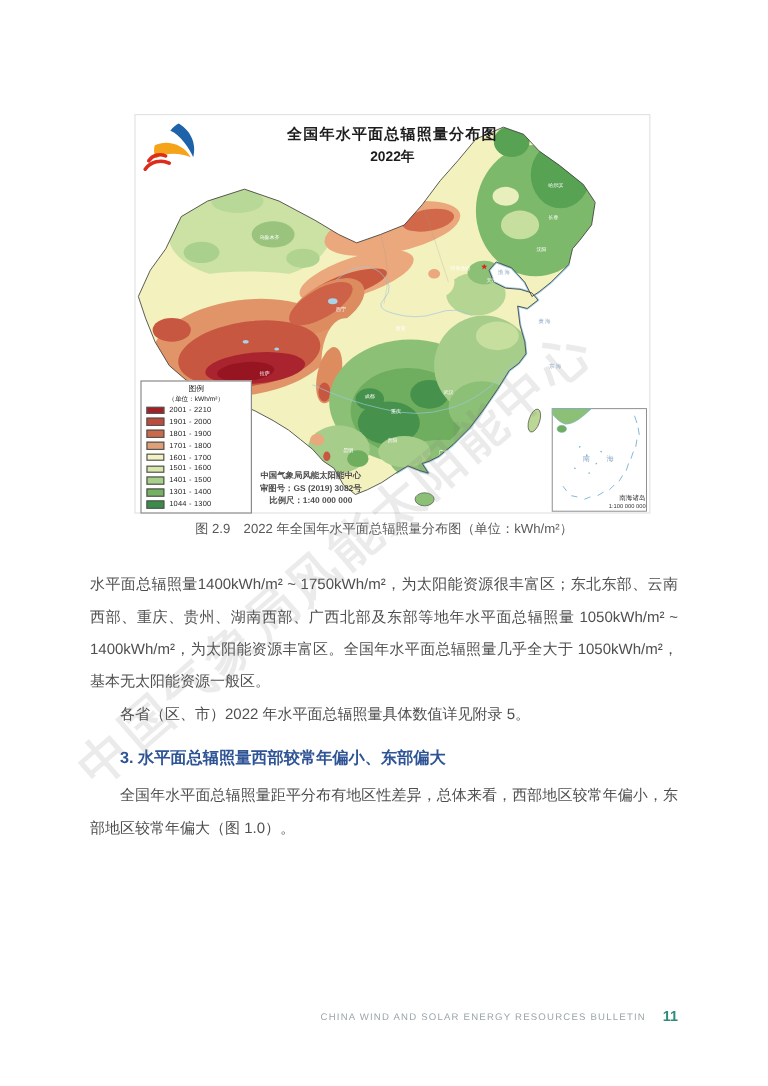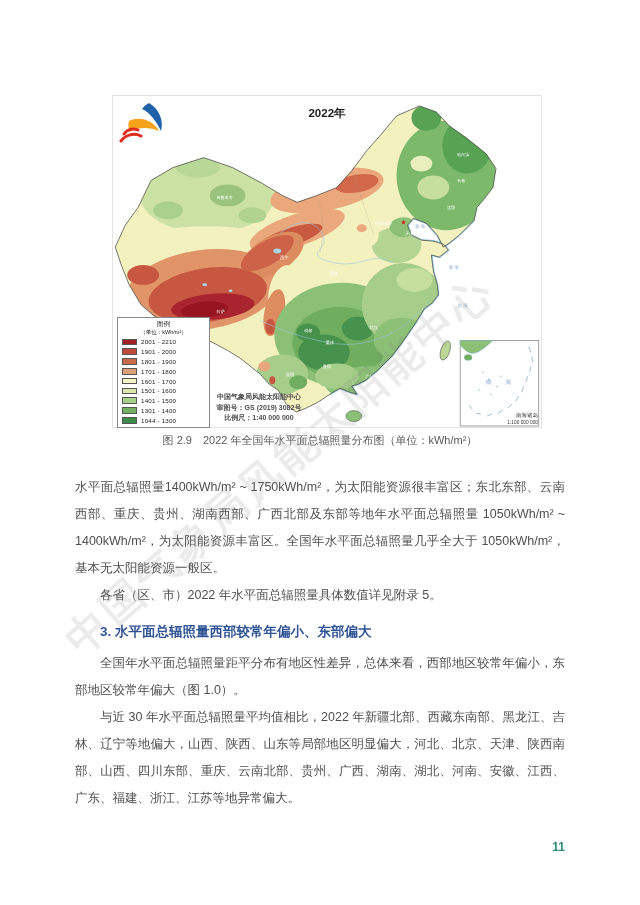--- a/index.html
+++ b/index.html
@@ -48,21 +48,21 @@
   .body-text { position:absolute; left:75px; top:474px; width:490px;
     font-size:12.5px; line-height:27px; color:#4f4f4f; text-align:justify; z-index:2; }
   .body-text p { margin:0; }
   .body-text p.ind { text-indent:2em; }
   .section-heading { color:#2F5496; font-weight:bold; font-size:13.5px;
     margin:9px 0 5px 0; text-indent:1.85em; }
 
   
   .footer { position:absolute; right:75px; top:840px; display:flex; align-items:center; z-index:2; }
   .footer .ft { font-size:8px; letter-spacing:1px; color:#9aa6ac; }
-  .footer .pn { font-size:12px; font-weight:bold; color:#2E8C7A; margin-left:28px; }
+  .footer .pn { font-size:12px; font-weight:bold; color:#2E8C7A; margin-left:14px; }
 
   .map text { font-family:"Liberation Sans","DejaVu Sans",sans-serif; }
 </style>
 </head>
 <body>
 
 <div class="page">
 
   <div class="map">
 
@@ -193,20 +193,21 @@
     </svg>
 
     <svg class="map-logo" viewBox="0 0 52 46">
       <path d="M30,3 C40,9 45,20 42,31 C39,24 31,12 23,9 C25,6 28,4 30,3 Z" fill="#1E62A9"></path>
       <path d="M10,21 C20,16 34,20 40,31 C31,27 18,27 11,32 C9,28 9,24 10,21 Z" fill="#F5A31B"></path>
       <path d="M5,34 A11,11 0 0 1 19,30" stroke="#DD2B1C" stroke-width="3" fill="none" stroke-linecap="round"></path>
       <path d="M2,41 A16,16 0 0 1 22,36" stroke="#DD2B1C" stroke-width="3" fill="none" stroke-linecap="round"></path>
     </svg>
 
     <div class="map-title">
+      <div class="t1">全国年水平面总辐照量分布图</div>
       <div class="t2">2022年</div>
     </div>
 
     <div class="legend">
       <div class="lg-title">图例</div>
       <div class="lg-unit">（单位：kWh/m²）</div>
       <div class="row">
           <span class="sw" style="background: rgb(163, 32, 38);"></span>
           <span class="rg">2001 - 2210</span>
         </div>
@@ -257,22 +258,22 @@
     </div>
   </div>
 
   <div class="caption">图 2.9　2022 年全国年水平面总辐照量分布图（单位：kWh/m²）</div>
 
   <div class="body-text">
     <p>水平面总辐照量1400kWh/m² ~ 1750kWh/m²，为太阳能资源很丰富区；东北东部、云南西部、重庆、贵州、湖南西部、广西北部及东部等地年水平面总辐照量 1050kWh/m² ~ 1400kWh/m²，为太阳能资源丰富区。全国年水平面总辐照量几乎全大于 1050kWh/m²，基本无太阳能资源一般区。</p>
     <p class="ind">各省（区、市）2022 年水平面总辐照量具体数值详见附录 5。</p>
     <h3 class="section-heading">3. 水平面总辐照量西部较常年偏小、东部偏大</h3>
     <p class="ind">全国年水平面总辐照量距平分布有地区性差异，总体来看，西部地区较常年偏小，东部地区较常年偏大（图 1.0）。</p>
-    <p class="ind">与近 30 年水平面总辐照量平均值相比，2022 年新疆北部、西藏东南部、黑龙江、吉林、辽宁等地偏大，山西、陕西、山东等局部地区明显偏大，河北、北京、天津、陕西南部、山西、四川东部、重庆、云南北部、贵州、广西、湖南、湖北、河南、安徽、江西、广东、福建、浙江、江苏等地异常偏大。</p>
   </div>
 
   <div class="watermark">中国气象局风能太阳能中心</div>
 
   <div class="footer">
+    <span class="ft">CHINA WIND AND SOLAR ENERGY RESOURCES BULLETIN</span>
     <span class="pn">11</span>
   </div>
 
 </div>
 
 </body></html>

